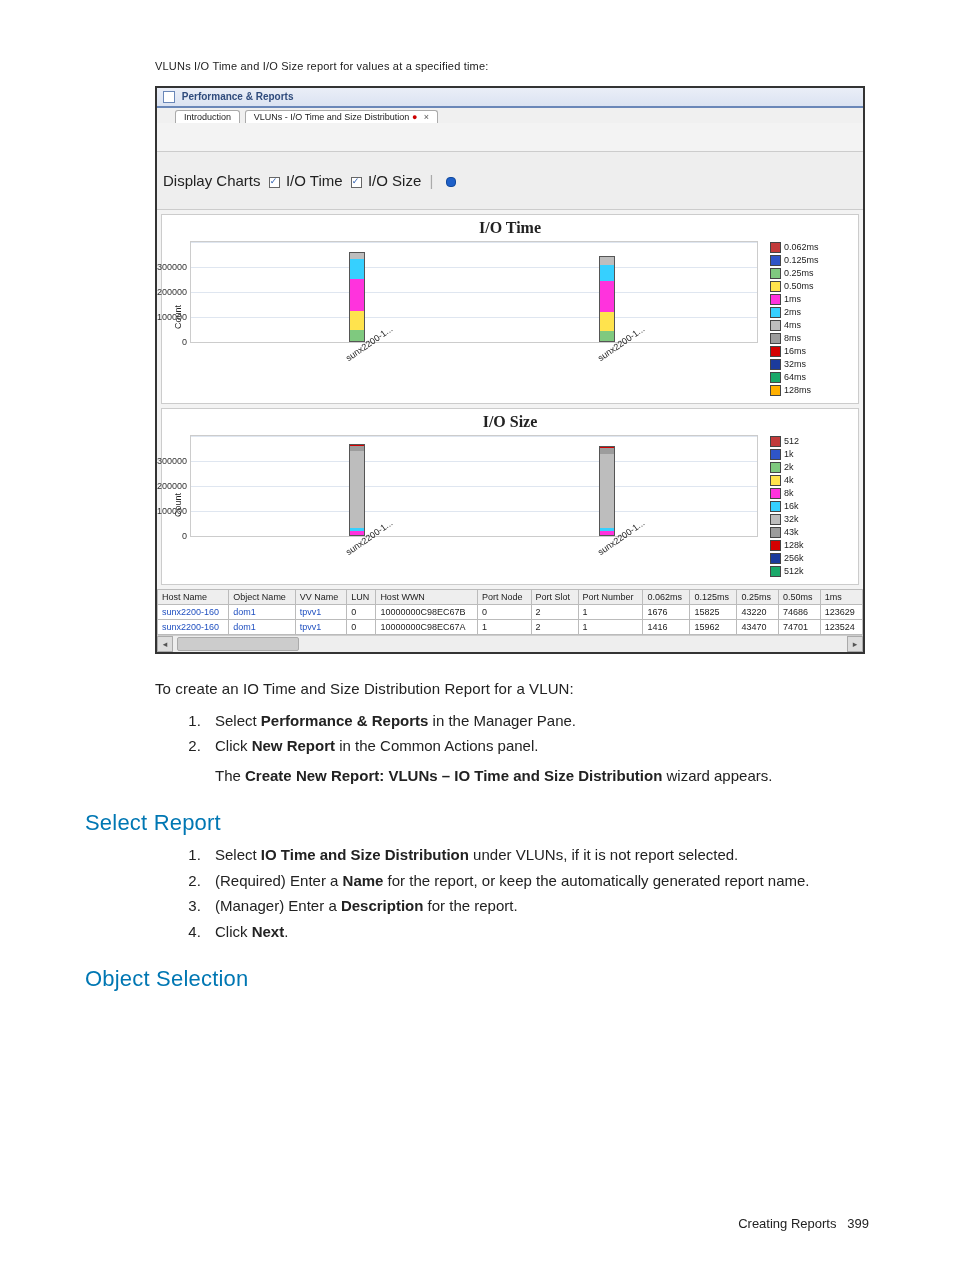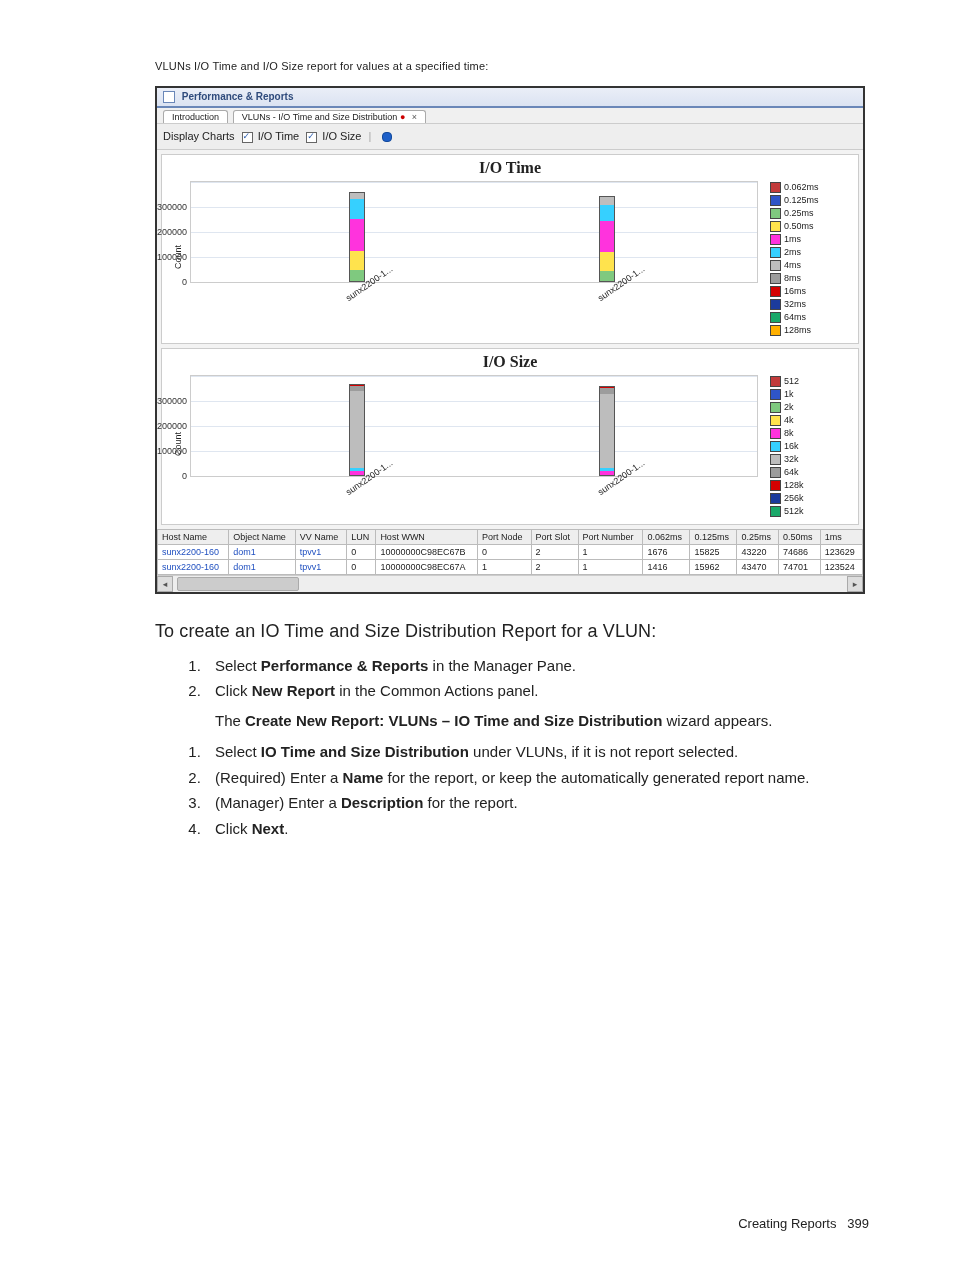--- a/index.html
+++ b/index.html
@@ -35,41 +35,42 @@
     background: linear-gradient(#eaeef7, #dbe3f2);
     padding: 3px 6px;
     border-bottom: 2px solid #6a87b8;
     color: #2f4b7c;
     font-weight: bold;
   }
   .shot-titlebar .sq {
     display:inline-block;width:10px;height:10px;background:#fff;border:1px solid #6a87b8;margin-right:4px;vertical-align:middle;
   }
   .shot-tabs {
-    padding: 2px 6px 0 6px;
+    padding: 2px 6px 0 18px;
     background:#f0f0f0;
   }
   .shot-tab {
     display:inline-block;
     border:1px solid #aaa;
     border-bottom:none;
     background:#fff;
     padding:1px 8px;
     border-radius:3px 3px 0 0;
     margin-right:2px;
     font-size:9px;
   }
   .shot-tab .dot { color:#c00; }
   .shot-tab .x { color:#555; margin-left:4px; }
   .shot-toolbar {
     background:#eee;
     border-top:1px solid #ccc;
     border-bottom:1px solid #ccc;
-    padding:6px 6px;
-    font-size:11px;
+    padding:20px 6px;
+    font-size:15px;
+    margin-top:28px;
   }
   .shot-toolbar .cb {
     display:inline-block;width:9px;height:9px;border:1px solid #666;background:#fff;margin:0 2px 0 4px;vertical-align:middle;position:relative;
   }
   .shot-toolbar .cb::after{content:"✓";font-size:9px;position:absolute;left:0;top:-2px;color:#3060b0;}
   .shot-toolbar .sep{color:#aaa;margin:0 4px;}
   .shot-toolbar .dot{display:inline-block;width:8px;height:8px;border-radius:4px;background:#1e60c9;margin-left:4px;vertical-align:middle;border:1px solid #134a9c;}
   .chart-block {
     background:#fff;
     border:1px solid #ccc;
@@ -132,21 +133,21 @@
   .data-table td.blue { color:#2050c0; }
   .shot-scroll {
     height:16px;background:#eee;border-top:1px solid #ccc;position:relative;
   }
   .shot-scroll .btn { width:14px;height:14px;background:#ddd;border:1px solid #aaa;position:absolute;top:0;display:flex;align-items:center;justify-content:center;font-size:9px;color:#555;}
   .shot-scroll .btn.l{left:0}.shot-scroll .btn.r{right:0}
   .shot-scroll .thumb{position:absolute;left:20px;top:1px;height:12px;width:120px;background:#ccc;border:1px solid #aaa;border-radius:2px;}
   
   .body-text {
     margin: 22px 0 0 70px;
-    font-size: 18px;
+    font-size: 15px;
     line-height: 1.7;
     font-family: "Arial Narrow", Arial, sans-serif;
     letter-spacing:.1px;
   }
   ol.body-list {
     margin: 6px 0 0 70px;
     padding-left: 50px;
     font-size: 15px;
     line-height: 1.7;
     font-family: "Arial Narrow", Arial, sans-serif;
@@ -256,21 +257,21 @@
           </div>
         </div>
         <div class="legend">
           <div><span class="sw" style="background:#c23b3b"></span><span>512</span></div>
           <div><span class="sw" style="background:#2f55c7"></span><span>1k</span></div>
           <div><span class="sw" style="background:#7fc97f"></span><span>2k</span></div>
           <div><span class="sw" style="background:#ffe34d"></span><span>4k</span></div>
           <div><span class="sw" style="background:#ff33dd"></span><span>8k</span></div>
           <div><span class="sw" style="background:#36d0ff"></span><span>16k</span></div>
           <div><span class="sw" style="background:#bdbdbd"></span><span>32k</span></div>
-          <div><span class="sw" style="background:#9c9c9c"></span><span>64k</span></div>
+          <div><span class="sw" style="background:#9c9c9c"></span><span>43k</span></div>
           <div><span class="sw" style="background:#d40000"></span><span>128k</span></div>
           <div><span class="sw" style="background:#1b3b9c"></span><span>256k</span></div>
           <div><span class="sw" style="background:#1aa869"></span><span>512k</span></div>
         </div>
       </div>
     </div>
 
     <div style="overflow:hidden">
       <table class="data-table">
         <thead>
@@ -337,25 +338,27 @@
       <span>Select </span><b>Performance &amp; Reports</b><span> in the Manager Pane.</span>
     </li>
     <li>
       <span>Click </span><b>New Report</b><span> in the Common Actions panel.</span>
       <div style="margin-top:4px">
         <span>The </span><b>Create New Report: VLUNs – IO Time and Size Distribution</b><span> wizard appears.</span>
       </div>
     </li>
   </ol>
 
+  <h2 class="section">Select Report</h2>
   <ol class="body-list">
     <li><span>Select </span><b>IO Time and Size Distribution</b><span> under VLUNs, if it is not report selected.</span></li>
     <li><span>(Required) Enter a </span><b>Name</b><span> for the report, or keep the automatically generated report name.</span></li>
     <li><span>(Manager) Enter a </span><b>Description</b><span> for the report.</span></li>
     <li><span>Click </span><b>Next</b><span>.</span></li>
   </ol>
 
+  <h2 class="section">Object Selection</h2>
 
 </div>
 
 <div class="footer">
   <span>Creating Reports</span><span>&nbsp;&nbsp;&nbsp;</span><span>399</span>
 </div>
 
 </body></html>

